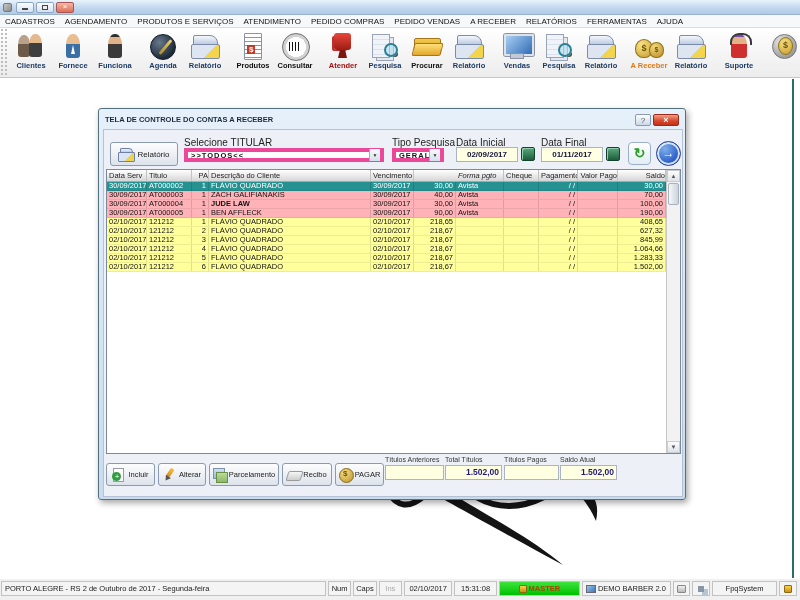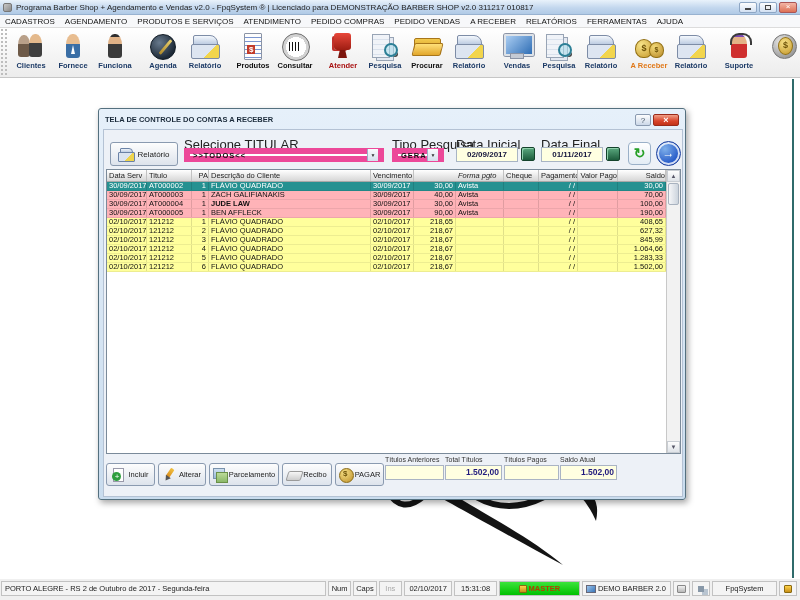--- a/index.html
+++ b/index.html
@@ -129,22 +129,22 @@
 
   .rep-btn { position:absolute; left:6px; top:12px; width:68px; height:24px;
     border:1px solid #8a9ab0; border-radius:3px; background:linear-gradient(#fdfdfd,#dde3ec);
     font-size:8px; color:#222; display:flex; align-items:center; justify-content:center; gap:4px; }
   .ic-printer-sm { width:15px; height:12px; position:relative; }
   .ic-printer-sm::before { content:''; position:absolute; left:2px; top:0; width:11px; height:5px;
     background:linear-gradient(#eef3fa,#9fb5d4); border:1px solid #6b82a6; border-radius:1px 4px 1px 1px; }
   .ic-printer-sm::after { content:''; position:absolute; left:0; top:4px; width:15px; height:8px;
     background:linear-gradient(135deg,#dbe4f0 0 60%, #eed44e 60%); border:1px solid #6b82a6; border-radius:1px; }
 
-  .fld-label { position:absolute; top:7px; font-size:13px; color:#222; white-space:nowrap; }
-  .combo { position:absolute; top:18px; height:14px; background:#fff; border:6px solid #ec4899;
+  .fld-label { position:absolute; top:7px; font-size:10px; color:#222; white-space:nowrap; }
+  .combo { position:absolute; top:18px; height:14px; background:#fff; border:4px solid #ec4899;
     display:flex; align-items:center; }
   .combo-val { flex:1; font-size:7.5px; font-weight:bold; letter-spacing:1px; color:#111;
     padding-left:3px; white-space:nowrap; overflow:hidden; }
   .combo-arr { width:11px; height:12px; border-left:1px solid #9ab0c8;
     background:linear-gradient(#fafbfd,#d4dfec); font-size:5px; color:#333; text-align:center; line-height:12px; }
   .date-field { position:absolute; top:17px; width:62px; height:15px; background:#ffffe1;
     border:1px solid #a8b4c4; font-size:8px; font-weight:bold; color:#14143c; text-align:center; line-height:13px; }
   .ic-cal { position:absolute; top:17px; width:14px; height:14px; border-radius:2px;
     background:linear-gradient(#5aa87e,#1d5c3c); border:1px solid #14432c;
     box-shadow:inset 2px 2px 0 -1px #8fd0ab; }
@@ -232,21 +232,20 @@
     border:1px solid #888; border-radius:1px; }
   .sb-ico-net { width:6px; height:6px; background:#8898a8; box-shadow:4px 3px 0 #b8c4d0; }
 </style>
 </head>
 <body>
 
 <div id="app">
 
   <div id="titlebar">
     <span class="win-ico"></span>
-    <span id="win-title">Programa Barber Shop + Agendamento e Vendas v2.0 - FpqSystem ® | Licenciado para  DEMONSTRAÇÃO BARBER SHOP v2.0 311217 010817</span>
     <span class="win-btns">
       <span class="wbtn">
           <span class="g-min"></span>
         </span>
       <span class="wbtn">
           <span class="g-res"></span>
         </span>
       <span class="wbtn close">×</span>
     </span>
   </div>

